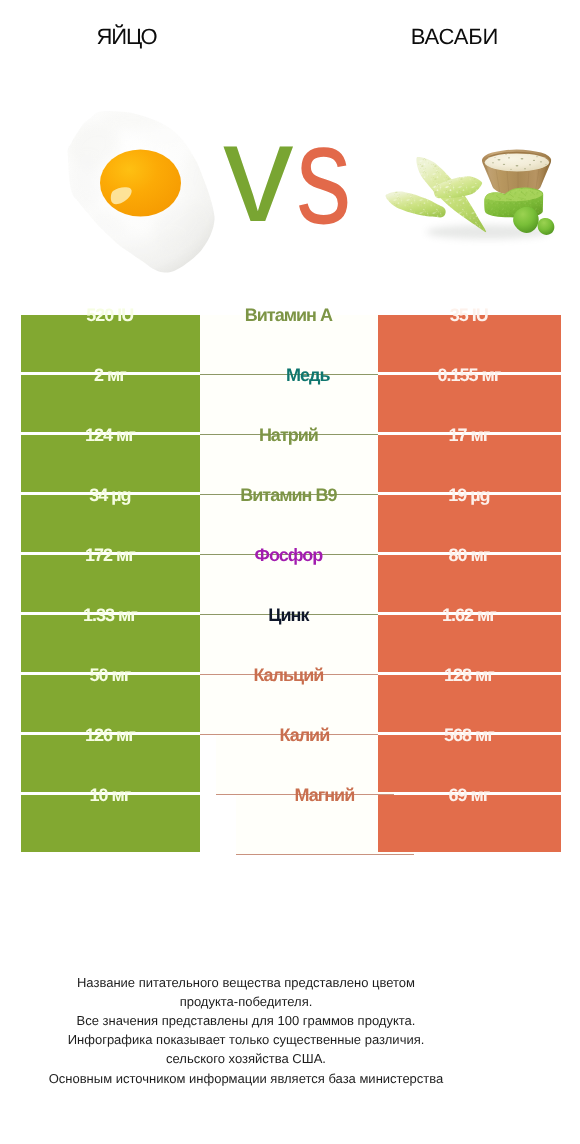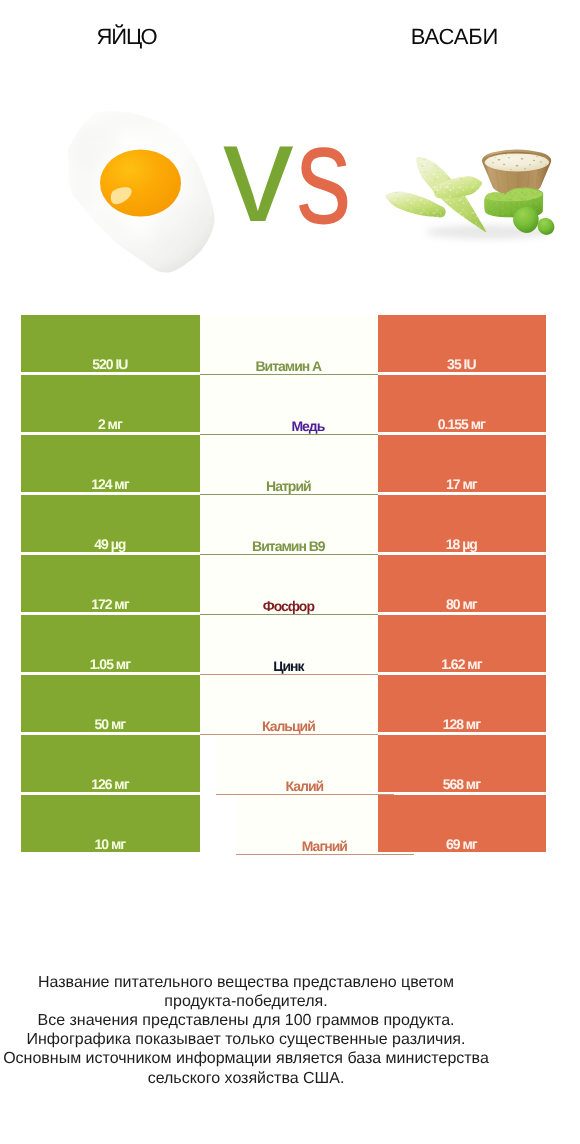--- a/index.html
+++ b/index.html
@@ -10,29 +10,29 @@
   .t1{left:0;width:253px;letter-spacing:-1.1px;}
   .t2{left:327px;width:255px;letter-spacing:-0.2px;}
   .imgL{position:absolute;left:64px;top:106px;width:156px;height:172px;}
   .imgR{position:absolute;left:378px;top:133px;width:192px;height:120px;}
   .vs{position:absolute;left:0;top:0;width:580px;height:300px;}
   .vs span{position:absolute;font-size:141px;line-height:141px;font-weight:400;display:block;}
   .vs .v{color:#79a532;left:223px;top:102px;}
   .vs .s{color:#e2694a;left:296px;top:103.5px;transform:scaleX(0.785);transform-origin:left top;}
   .table{position:absolute;left:0;top:314.5px;width:580px;}
   .row{position:relative;height:60.03px;}
-  .cell{position:absolute;top:0;height:57.6px;display:flex;align-items:flex-end;justify-content:center;font-size:14px;font-weight:600;white-space:nowrap;letter-spacing:-1.0px;text-indent:-1.3px;}
+  .cell{position:absolute;top:0;height:57.6px;display:flex;align-items:flex-start;justify-content:center;font-size:18px;font-weight:600;white-space:nowrap;letter-spacing:-1.0px;text-indent:-1.3px;}
   .cell>span{display:block;margin-top:-9.4px;}
   .left{left:21px;width:179px;background:#82a831;color:#f6fde2;}
   .mid{left:200px;width:178px;background:#fffffa;box-sizing:border-box;}
-  .right{left:378px;width:168px;background:#e26d4b;color:#fdf1eb;}
+  .right{left:378px;width:183px;background:#e26d4b;color:#fdf1eb;}
   .row .mid{height:60.03px;}
   .row.winL .mid{border-bottom:1.2px solid #8d9866;}
   .row.winR .mid{border-bottom:1.2px solid #c9927f;}
-  .footer{position:absolute;left:0;top:972.5px;width:492px;text-align:center;font-size:16px;color:#1d1d1d;line-height:19.2px;}
+  .footer{position:absolute;left:0;top:972.5px;width:492px;text-align:center;font-size:13px;color:#1d1d1d;line-height:19.2px;}
 </style>
 </head>
 <body>
 
 <div class="page">
   <div class="hdr">
     <div class="t1">ЯЙЦО</div>
     <div class="t2">ВАСАБИ</div>
     <div class="imgL">
       <svg viewBox="0 0 156 172" width="156" height="172" xmlns="http://www.w3.org/2000/svg">
@@ -259,63 +259,63 @@
           <span>Витамин A</span>
         </div>
         <div class="cell right">
           <span>35 IU</span>
         </div>
       </div>
       <div class="row winL">
         <div class="cell left">
           <span>2 мг</span>
         </div>
-        <div class="cell mid" style="color: #4c1d95; padding-left: 39px;">
+        <div class="cell mid" style="color: #0f766e; padding-left: 39px;">
           <span>Медь</span>
         </div>
         <div class="cell right">
           <span>0.155 мг</span>
         </div>
       </div>
       <div class="row winL">
         <div class="cell left">
           <span>124 мг</span>
         </div>
         <div class="cell mid" style="color: rgb(125, 149, 70);">
           <span>Натрий</span>
         </div>
         <div class="cell right">
           <span>17 мг</span>
         </div>
       </div>
       <div class="row winL">
         <div class="cell left">
-          <span>49 µg</span>
+          <span>34 µg</span>
         </div>
         <div class="cell mid" style="color: rgb(125, 149, 70);">
           <span>Витамин B9</span>
         </div>
         <div class="cell right">
-          <span>18 µg</span>
+          <span>19 µg</span>
         </div>
       </div>
       <div class="row winL">
         <div class="cell left">
           <span>172 мг</span>
         </div>
-        <div class="cell mid" style="color: #7f1d1d;">
+        <div class="cell mid" style="color: #a21caf;">
           <span>Фосфор</span>
         </div>
         <div class="cell right">
           <span>80 мг</span>
         </div>
       </div>
       <div class="row winR">
         <div class="cell left">
-          <span>1.05 мг</span>
+          <span>1.33 мг</span>
         </div>
         <div class="cell mid" style="color: #0f172a;">
           <span>Цинк</span>
         </div>
         <div class="cell right">
           <span>1.62 мг</span>
         </div>
       </div>
       <div class="row winR">
         <div class="cell left">
@@ -349,16 +349,16 @@
         <div class="cell right">
           <span>69 мг</span>
         </div>
       </div>
     </div>
   <div class="footer" id="footer">
       <div>Название питательного вещества представлено цветом</div>
       <div>продукта-победителя.</div>
       <div>Все значения представлены для 100 граммов продукта.</div>
       <div>Инфографика показывает только существенные различия.</div>
+      <div>сельского хозяйства США.</div>
       <div>Основным источником информации является база министерства</div>
-      <div>сельского хозяйства США.</div>
     </div>
 </div>
 
 </body></html>

